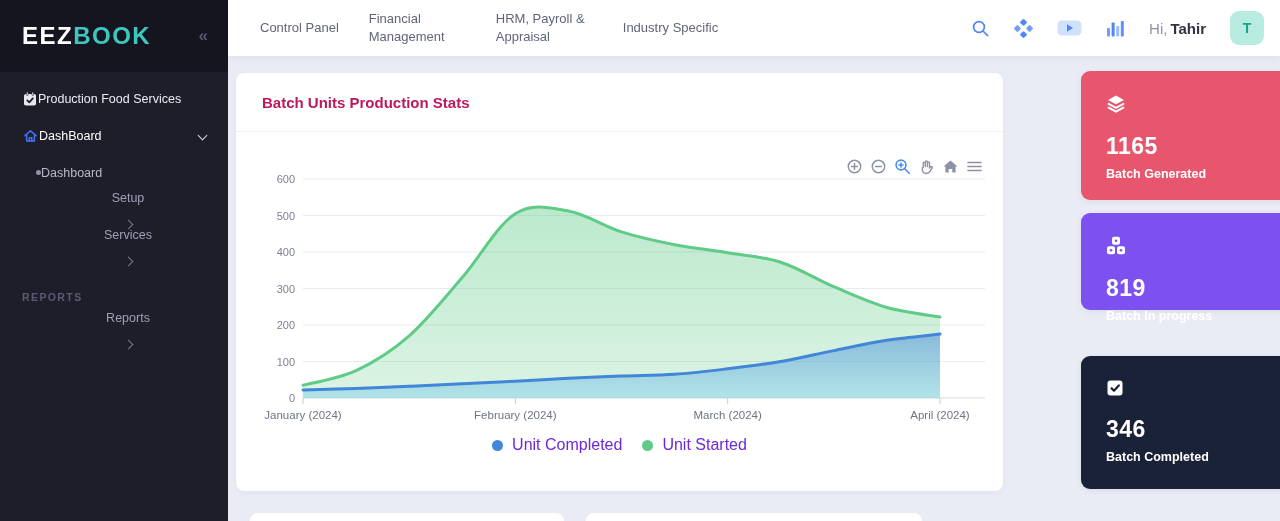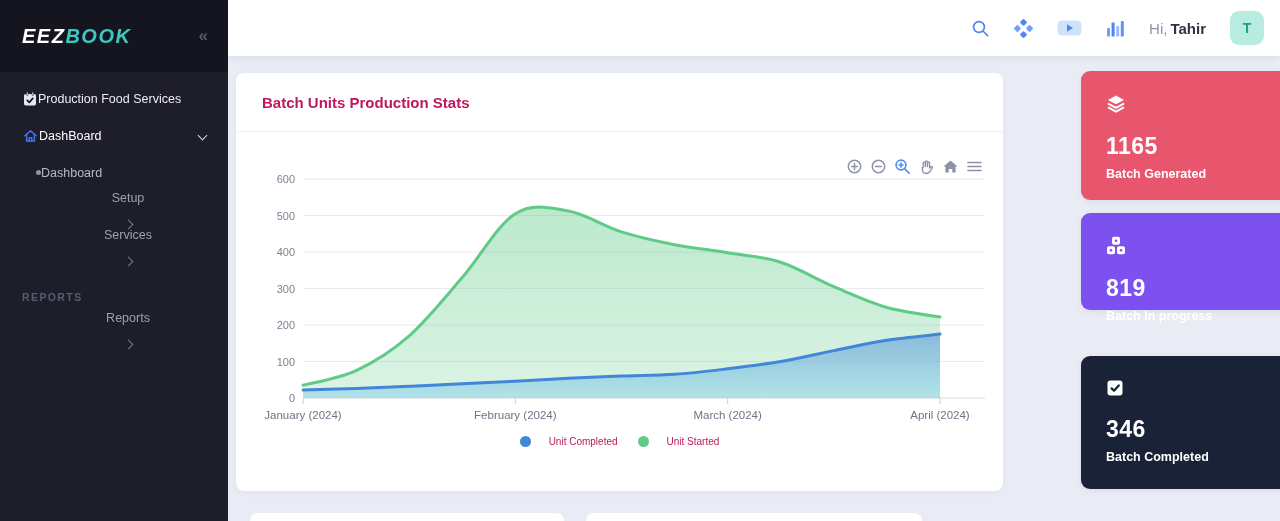--- a/index.html
+++ b/index.html
@@ -4,21 +4,21 @@
 <style>
   html,body{margin:0;padding:0;}
   body{
     width:1280px;height:521px;position:relative;overflow:hidden;
     background:#eaecf5;font-family:"Liberation Sans",sans-serif;
     -webkit-font-smoothing:antialiased;
   }
   
   .sidebar{position:absolute;left:0;top:0;width:228px;height:521px;background:#1e1e2b;z-index:10;}
   .logo-row{height:72px;background:#15151f;display:flex;align-items:center;justify-content:space-between;padding:0 22px;box-sizing:border-box;}
-  .logo{font-size:20px;font-weight:700;color:#ffffff;letter-spacing:1.5px;cursor:pointer;font-style:italic;}
+  .logo{font-size:24px;font-weight:700;color:#ffffff;letter-spacing:1.5px;cursor:pointer;}
   .logo .accent{color:#3ec6c0;}
   .collapse{color:#565a73;font-size:17px;font-weight:700;cursor:pointer;letter-spacing:-2px;}
   .menu{padding-top:8px;}
   .menu-row{display:flex;align-items:center;height:37px;padding:0 22px;font-size:12.5px;color:#9ca0b2;cursor:pointer;box-sizing:border-box;}
   .menu-row.top{color:#ecedf2;font-weight:500;}
   .menu-row.parent{color:#ffffff;font-weight:500;}
   .menu-row .grow{flex:1;}
   .menu-row.sub{padding-left:36px;color:#b6b9c6;}
   .menu-row.sub2{padding-left:50px;color:#9ca0b2;flex-direction:column;}
   .section-label{padding:26px 22px 8px 22px;font-size:10.5px;letter-spacing:1.4px;color:#585c72;font-weight:700;}
@@ -36,21 +36,21 @@
   .greeting b{color:#2e3243;font-weight:700;margin-left:3px;}
   .avatar{width:34px;height:34px;border-radius:9px;background:#b9ece0;color:#1aa38c;display:flex;align-items:center;justify-content:center;font-size:14px;font-weight:700;cursor:pointer;}
   
   .chart-card{position:absolute;left:236px;top:73px;width:767px;height:418px;background:#ffffff;border-radius:8px;box-shadow:0 2px 6px rgba(40,40,90,.05);}
   .card-header{height:59px;border-bottom:1px solid #eff0f4;display:flex;align-items:center;padding:0 26px;font-size:15px;font-weight:600;color:#be185d;box-sizing:border-box;}
   .chart-body{position:relative;}
   .modebar{position:absolute;top:26px;right:20px;display:flex;gap:7px;align-items:center;z-index:3;}
   .modebar .icon-btn{opacity:.95;}
   .chart-area{display:block;}
   .legend{display:flex;justify-content:center;gap:20px;margin-top:4px;}
-  .legend-item{display:flex;align-items:center;gap:18px;font-size:10px;color:#be185d;cursor:pointer;}
+  .legend-item{display:flex;align-items:center;gap:9px;font-size:16px;color:#6d28d9;cursor:pointer;}
   .legend-dot{width:11px;height:11px;border-radius:50%;flex:none;}
   
   .stat-card{position:absolute;left:1081px;width:229px;border-radius:9px;padding:23px 25px;box-sizing:border-box;color:#ffffff;box-shadow:0 2px 6px rgba(40,40,90,.08);}
   .stat-value{font-size:23px;font-weight:700;margin-top:19px;letter-spacing:.5px;}
   .stat-label{font-size:12.5px;font-weight:600;margin-top:7px;}
   
   .stub{position:absolute;top:513px;height:16px;background:#ffffff;border-radius:8px 8px 0 0;}
 </style>
 </head>
 <body>
@@ -101,20 +101,26 @@
     <div class="section-label">REPORTS</div>
     <div class="menu-row sub2">
       <span>Reports</span>
       <span class="grow"></span>
       <span class="chev right"></span>
     </div>
   </nav>
 </aside>
 
 <header class="topbar">
+  <nav class="nav-menu">
+    <div class="nav-item">Control Panel</div>
+    <div class="nav-item">Financial Management</div>
+    <div class="nav-item">HRM, Payroll &amp; Appraisal</div>
+    <div class="nav-item">Industry Specific</div>
+  </nav>
   <div class="top-right">
     <span class="icon-btn">
       <svg width="19" height="19" viewBox="0 0 19 19" fill="none" stroke="#4f86f7" stroke-width="1.7" stroke-linecap="round">
           <circle cx="8" cy="8" r="5.4"></circle>
           <line x1="12" y1="12" x2="16.6" y2="16.6"></line>
         </svg>
     </span>
     <span class="icon-btn">
       <svg width="19" height="19" viewBox="0 0 19 19" fill="#4f86f7">
           <rect x="-2.7" y="-2.7" width="5.4" height="5.4" rx="1.2" transform="translate(9.5,3.4) rotate(45)"></rect>

